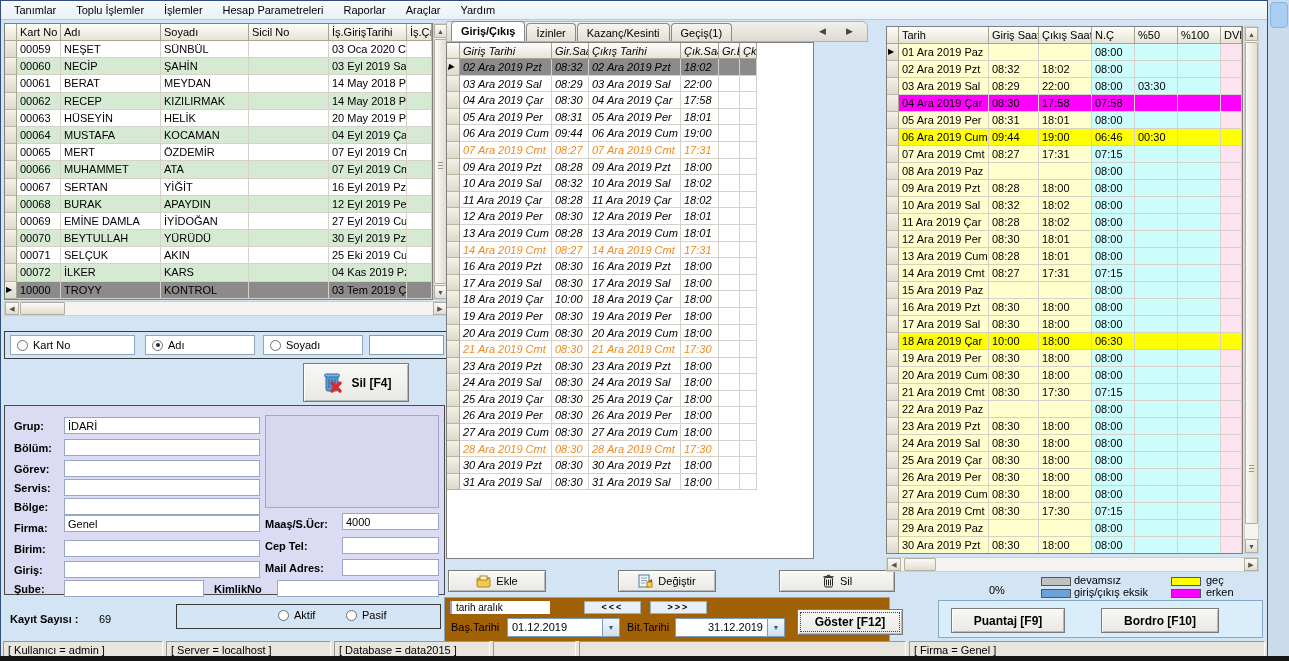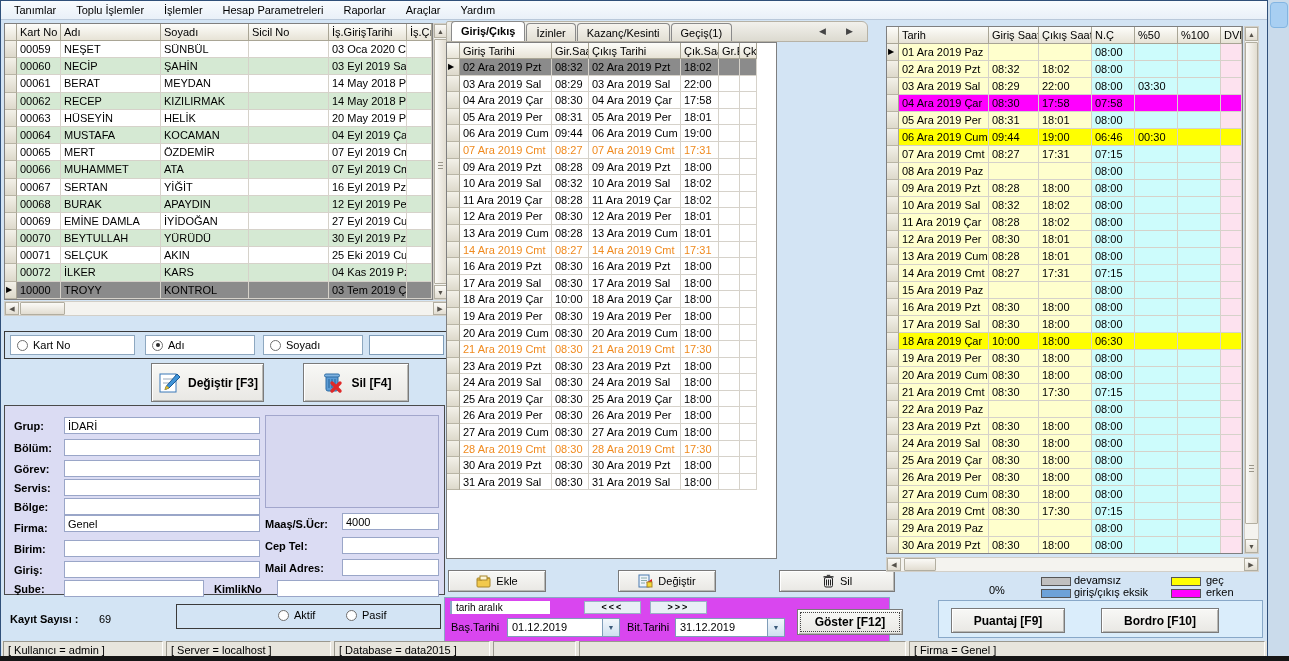--- a/index.html
+++ b/index.html
@@ -84,21 +84,21 @@
   
   #tab-band { left:445px; top:20px; width:422px; height:21px;
     background:linear-gradient(#f2f1ec,#dcdad0); border:1px solid #b6b2a6;
     border-radius:2px 6px 0 0; display:flex; align-items:flex-end; padding-left:4px; }
   .tab { padding:3px 9px 2px; border:1px solid #8a8a8a; border-bottom:none;
     border-radius:4px 4px 0 0; background:linear-gradient(#f6f4ee,#e2dfd4);
     margin-right:1px; height:18px; }
   .tab.active { background:#fff; font-weight:bold; height:20px; position:relative; z-index:2; }
   .tab-arrows { position:absolute; left:818px; top:25px; width:34px; display:flex;
     justify-content:space-between; font-size:9px; color:#444; }
-  #range-box { left:443px; top:596px; width:446px; height:60px; background:#d946ef; border:1px solid #8aa6c4; }
+  #range-box { left:443px; top:596px; width:446px; height:60px; background:#a16207; border:1px solid #8aa6c4; }
   .mini-btn { position:absolute; height:13px; background:#e9eff6; border:1px solid #9ab0c6;
     font-size:9px; font-weight:bold; letter-spacing:2px; text-align:center; line-height:11px; }
   .combo { position:absolute; height:19px; background:#fff; border:1px solid #7f9db9; display:flex; }
   .combo .cval { flex:1; padding:2px 4px; overflow:hidden; white-space:nowrap; }
   .combo .cbtn { width:17px; background:linear-gradient(#f2f7fc,#cfe0f0);
     border-left:1px solid #7f9db9; display:flex; align-items:center; justify-content:center;
     font-size:7px; color:#3a5a7a; }
   #tarih-aralik { position:absolute; left:5px; top:3px; width:100px; height:13px;
     background:#fff; border-left:2px solid #8aa6c4; padding:1px 4px; font-size:10px; }
 
@@ -304,29 +304,20 @@
       <span class="radio on"></span>
       <span class="rlabel">Adı</span>
     </div>
     <div class="opt-box white-inset" style="left:258px; top:3px; width:100px; height:20px;">
       <span class="radio"></span>
       <span class="rlabel">Soyadı</span>
     </div>
     <input id="search-input" value="" style="">
   </div>
 
-  <button class="btn bold abs" style="left:150px; top:362px; width:113px; height:39px;">
-    <svg class="icon" width="24" height="24" viewBox="0 0 24 24">
-      <rect x="3" y="3" width="16" height="18" fill="#fff" stroke="#3a78b8"></rect>
-      <path d="M6 8h10M6 12h6" stroke="#9ab" stroke-width="1.2" fill="none"></path>
-      <path d="M20 3 L23 6 L12 17 L8 18.5 L9.5 15 Z" fill="#3f93d8" stroke="#1a5a96"></path>
-      <path d="M9.5 15 L12 17 L8 18.5 Z" fill="#f5d832" stroke="#b89a30"></path>
-    </svg>
-    <span>Değiştir [F3]</span>
-  </button>
   <button class="btn bold abs" style="left:302px; top:362px; width:106px; height:39px;">
     <svg class="icon" width="24" height="24" viewBox="0 0 24 24">
       <rect x="6" y="5" width="12" height="15" rx="2" fill="#5b9bd5" stroke="#2e6da4"></rect>
       <rect x="4.5" y="3" width="15" height="3" rx="1.5" fill="#7fb2e0" stroke="#2e6da4"></rect>
       <path d="M9 8v9M12 8v9M15 8v9" stroke="#2e6da4" stroke-width="1.2"></path>
       <path d="M12 12 L20 20 M20 12 L12 20" stroke="#e02828" stroke-width="3.4" stroke-linecap="round"></path>
     </svg>
     <span>Sil [F4]</span>
   </button>
 
@@ -380,21 +371,21 @@
   <div class="abs" id="tab-band">
       <div class="tab active">Giriş/Çıkış</div>
       <div class="tab">İzinler</div>
       <div class="tab">Kazanç/Kesinti</div>
       <div class="tab">Geçiş(1)</div>
     </div>
   <div class="tab-arrows">
     <span>◀</span>
     <span>▶</span>
   </div>
-  <div class="abs gridbox" id="att-table" style="left:445px; top:41px; width:331px; height:517px;">
+  <div class="abs gridbox" id="att-table" style="left:445px; top:41px; width:368px; height:517px;font-style:italic;">
       <div class="g-row g-head" style="grid-template-columns: 13px 92px 37px 92px 38px 21px 17px;">
         <div class="g-cell g-gut"></div>
         <div class="g-cell">Giriş Tarihi</div>
         <div class="g-cell">Gir.Saati</div>
         <div class="g-cell">Çıkış Tarihi</div>
         <div class="g-cell">Çık.Saati</div>
         <div class="g-cell">Gr.E</div>
         <div class="g-cell">Çk.E</div>
       </div>
       <div class="g-row cur" style="grid-template-columns: 13px 92px 37px 92px 38px 21px 17px;">
@@ -663,21 +654,21 @@
   <div class="abs" id="range-box">
     <div id="tarih-aralik">tarih aralık</div>
     <div class="mini-btn" style="left:139px; top:3px; width:57px;">&lt;&lt;&lt;</div>
     <div class="mini-btn" style="left:205px; top:3px; width:57px;">&gt;&gt;&gt;</div>
     <span class="abs" style="left:6px; top:23px;">Baş.Tarihi</span>
     <div class="combo" style="left:62px; top:20px; width:113px;">
       <span class="cval">01.12.2019</span>
       <span class="cbtn">▼</span>
     </div>
     <span class="abs" style="left:182px; top:23px;">Bit.Tarihi</span>
-    <div class="combo" style="left:230px; top:20px; width:110px;">
+    <div class="combo" style="left:230px; top:20px; width:110px;text-align:right;">
       <span class="cval">31.12.2019</span>
       <span class="cbtn">▼</span>
     </div>
     <button class="btn bold focus-dotted" style="position:absolute; left:352px; top:11px; width:106px; height:26px;">Göster [F12]</button>
   </div>
 
   <div class="abs gridbox" id="sum-table" style="left:885px; top:25px; width:357px; height:528px;">
       <div class="g-row g-head" style="grid-template-columns: 12px 90px 50px 53px 43px 43px 43px 21px;">
         <div class="g-cell g-gut"></div>
         <div class="g-cell">Tarih</div>

